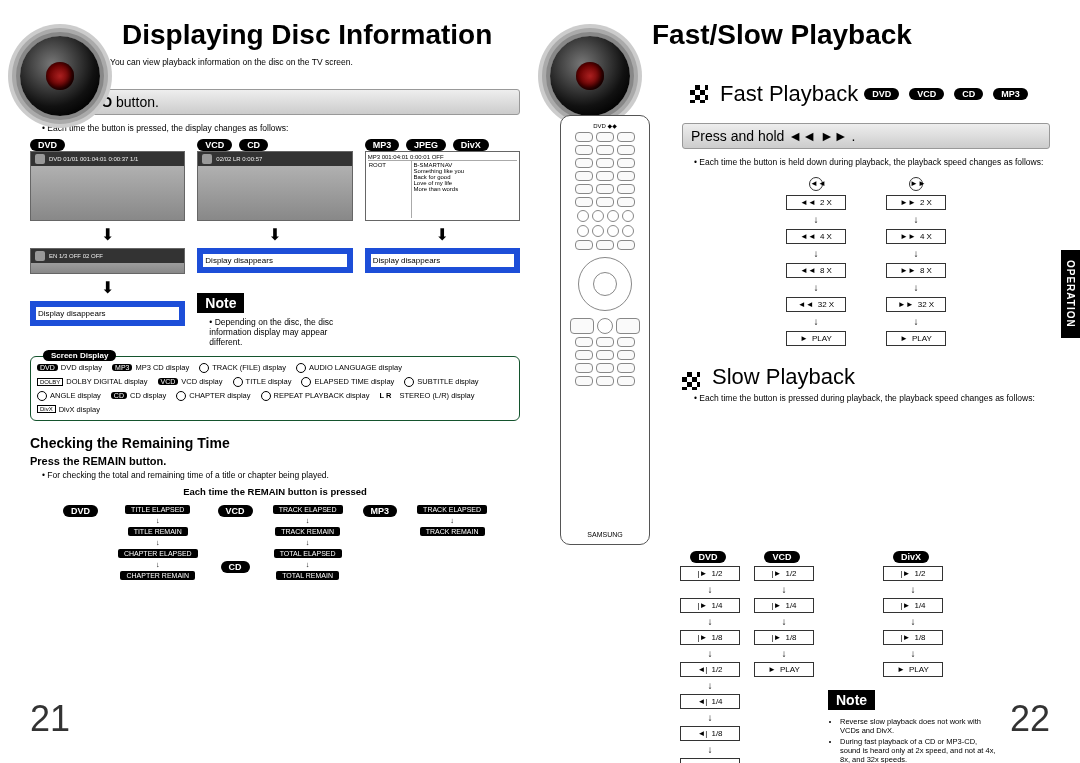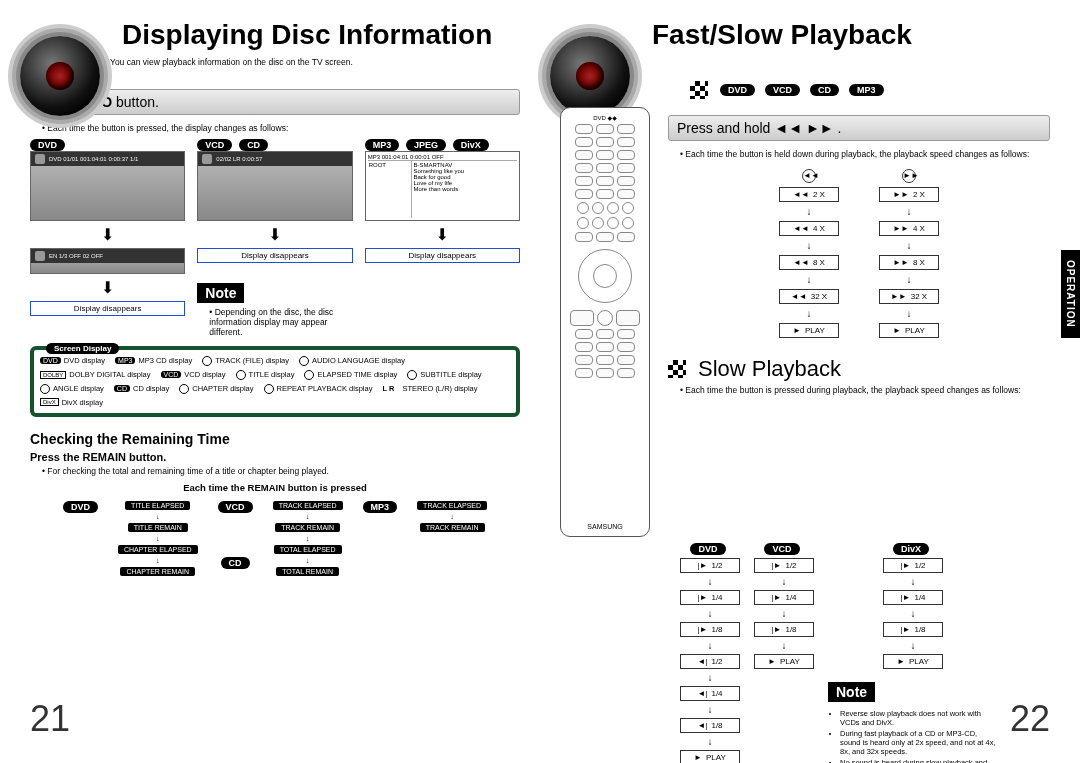--- a/index.html
+++ b/index.html
@@ -15,24 +15,24 @@
   .bullet { font-size: 8.5px; margin: 3px 0 3px 12px; }
   .bullet::before { content: "• "; }
   .pill { display: inline-block; background: #000; color: #fff; border-radius: 10px; padding: 1px 8px; font-size: 9px; font-weight: bold; margin-right: 4px; }
   .note-box { display:inline-block; background:#000; color:#fff; padding:2px 8px; font-size:14px; font-weight:bold; }
   .cols { display:flex; gap:12px; margin-top:6px; }
   .col { flex:1; }
   .screenimg { width:100%; height:70px; background:linear-gradient(#bbb,#888); border:1px solid #666; display:flex; align-items:center; justify-content:center; font-size:7px; color:#eee; position:relative; overflow:hidden; }
   .screenimg .topstrip { position:absolute; top:0; left:0; right:0; height:14px; background:#333; display:flex; align-items:center; gap:4px; padding:0 4px; }
   .miniicon { display:inline-block; width:10px; height:10px; background:#999; border-radius:2px; }
   .downarrow { text-align:center; font-size:16px; margin:4px 0; }
-  .disdis { font-size:8px; text-align:center; background:#fff; border:1px solid #1d4ed8; padding:2px; margin-top:4px; }
+  .disdis { font-size:8px; text-align:left; background:#fff; border:6px solid #1d4ed8; padding:2px; margin-top:4px; }
   .section-head { font-size:14px; font-weight:bold; margin-top:14px; }
   .subhead { font-size:11px; font-weight:bold; margin-top:4px; }
-  .screen-legend { border:4px solid #14532d; border-radius:6px; padding:6px; margin-top:6px; font-size:7.5px; display:flex; flex-wrap:wrap; gap:4px 10px; position:relative; }
+  .screen-legend { border:1px solid #14532d; border-radius:6px; padding:6px; margin-top:6px; font-size:7.5px; display:flex; flex-wrap:wrap; gap:4px 10px; position:relative; }
   .screen-legend .sd-label { position:absolute; top:-7px; left:12px; background:#000; color:#fff; border-radius:8px; padding:1px 8px; font-size:8px; font-weight:bold; }
   .leg-item { display:flex; align-items:center; gap:3px; white-space:nowrap; }
   .tag { background:#000; color:#fff; border-radius:3px; padding:0 3px; font-size:7px; }
   .ov { display:inline-block; width:10px; height:10px; background:#fff; border:1px solid #000; border-radius:50%; }
   .remain-cols { display:flex; gap:20px; margin-top:8px; justify-content:center; font-size:7.5px; }
   .remain-col { display:flex; flex-direction:column; align-items:center; gap:2px; }
   .remain-chip { background:#000; color:#fff; padding:1px 6px; border-radius:2px; font-size:7px; }
   .remain-chip-round { background:#000; color:#fff; padding:1px 8px; border-radius:9px; font-size:9px; font-weight:bold; }
   .pagenum { position:absolute; bottom:0; font-size:36px; font-weight:normal; color:#333; }
   .pagenum.left { left:0; } .pagenum.right { right:0; }
@@ -42,21 +42,21 @@
   .remote { width:90px; height:430px; border:1.5px solid #555; border-radius:10px; background:#fff; position:relative; padding:6px 4px; display:flex; flex-direction:column; gap:3px; align-items:center; }
   .remote .rrow { display:flex; gap:3px; width:100%; justify-content:center; }
   .rbtn { border:1px solid #888; border-radius:4px; height:10px; flex:1; max-width:18px; background:#fafafa; }
   .rround { width:12px; height:12px; border:1px solid #888; border-radius:50%; }
   .rwheel { width:54px; height:54px; border:1.5px solid #888; border-radius:50%; position:relative; margin:4px 0; }
   .rwheel::after { content:''; position:absolute; top:50%; left:50%; transform:translate(-50%,-50%); width:22px; height:22px; border:1px solid #888; border-radius:50%; }
   .speed-col { display:flex; flex-direction:column; align-items:center; gap:4px; }
   .speed-row { border:1px solid #333; padding:2px 10px; font-size:8px; display:flex; align-items:center; gap:4px; min-width:60px; justify-content:center; }
   .sb-icon { display:inline-block; border:1px solid #333; border-radius:50%; width:14px; height:14px; text-align:center; line-height:12px; font-size:8px; }
   .chev { font-size:8px; }
-  .right-cols { display:flex; gap:18px; margin-top:8px; }
+  .right-cols { display:flex; gap:32px; margin-top:8px; }
   .slow-cols { display:flex; gap:14px; margin-top:6px; margin-left:120px; }
   .slow-col { display:flex; flex-direction:column; align-items:center; gap:3px; }
   .notelist { font-size:7.5px; margin-top:4px; }
   .notelist li { margin-left:12px; margin-bottom:2px; }
 </style>
 </head>
 <body>
 
 <div class="page page-left">
   <div class="speaker" style="top:16px; left:-10px;"></div>
@@ -223,20 +223,21 @@
 
   <div class="pagenum left">21</div>
 </div>
 
 <div class="page page-right">
   <div class="speaker" style="top:16px; left:-10px;"></div>
   <div class="title">Fast/Slow Playback</div>
 
   <div style="margin-top:30px; display:flex; align-items:center; gap:6px; margin-left:130px;">
     <span class="checker"></span>
+    <span class="fast-title">Fast Playback</span>
     <span class="pill">DVD</span>
     <span class="pill">VCD</span>
     <span class="pill">CD</span>
     <span class="pill">MP3</span>
   </div>
 
   <div class="right-cols">
     <div class="remote">
       <div style="font-size:6px;">DVD ◆◆</div>
       <div class="rrow">
@@ -371,21 +372,21 @@
               <span>32 X</span>
             </div>
             <span>↓</span>
           <div class="speed-row">
               <span class="chev">►</span>
               <span>PLAY</span>
             </div>
         </div>
       </div>
 
-      <div style="margin-top:18px; display:flex; align-items:center; gap:6px;">
+      <div style="margin-top:18px; display:flex; align-items:flex-end; gap:6px;">
         <span class="checker"></span>
         <span class="fast-title">Slow Playback</span>
       </div>
       <div class="bullet">Each time the button is pressed during playback, the playback speed changes as follows:</div>
     </div>
   </div>
 
   <div class="slow-cols">
     <div class="slow-col">
       <span class="pill">DVD</span>

